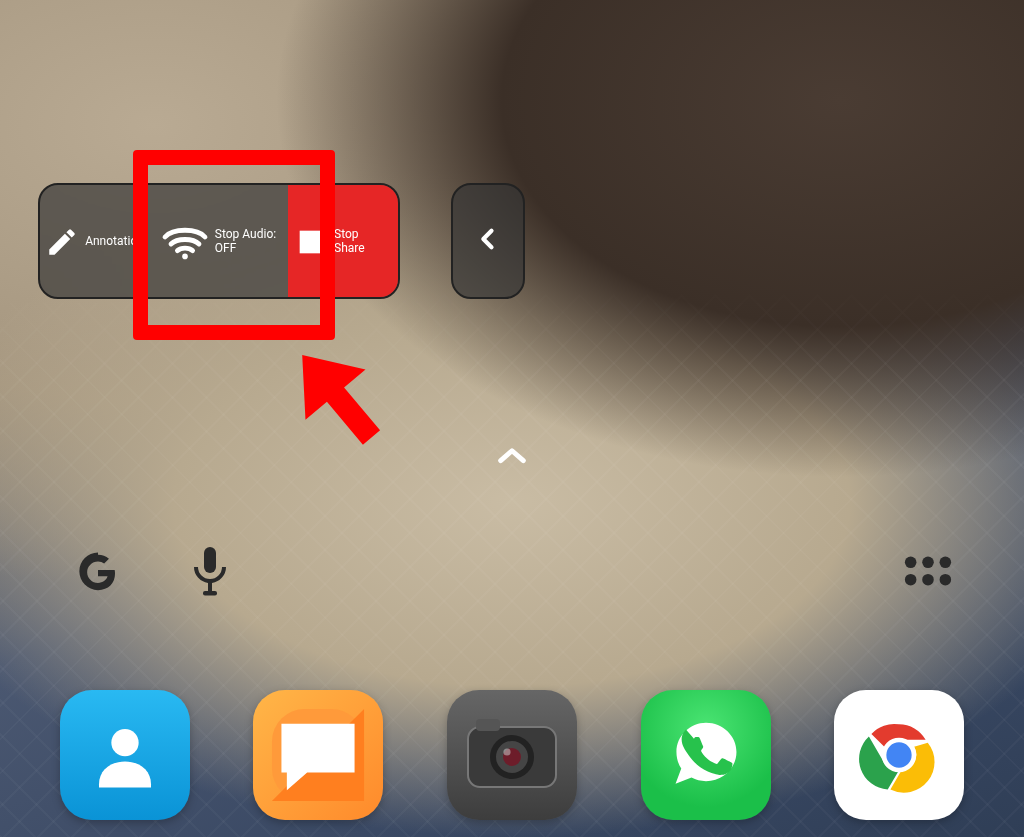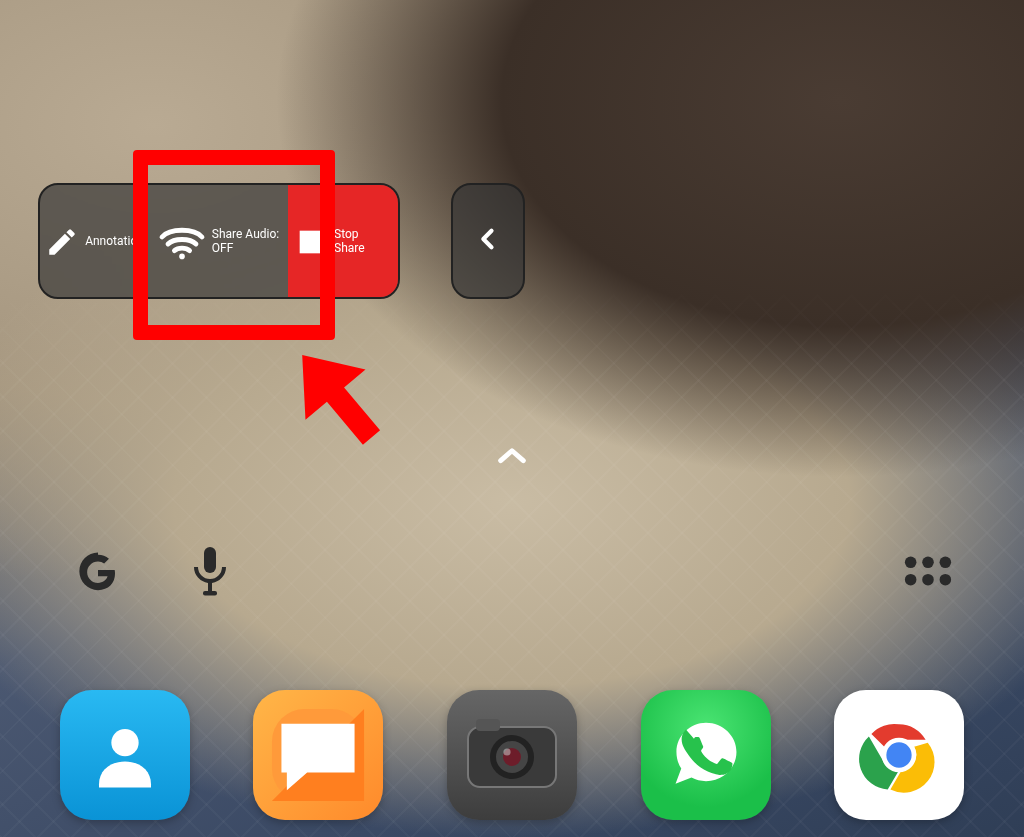--- a/index.html
+++ b/index.html
@@ -152,21 +152,21 @@
   </div>
   <div class="tb-btn tb-audio">
     <span class="tb-icon">
       <svg width="48" height="40" viewBox="0 0 24 20" fill="none" stroke="#fff" stroke-width="2.4" stroke-linecap="round">
         <path d="M2 7.5 C 6 3, 18 3, 22 7.5"></path>
         <path d="M5 11 C 8 8, 16 8, 19 11"></path>
         <path d="M8.2 14.3 C 10 12.7, 14 12.7, 15.8 14.3"></path>
         <circle cx="12" cy="17.2" r="1.4" fill="#fff" stroke="none"></circle>
       </svg>
     </span>
-    <span class="tb-label">Share Audio:
+    <span class="tb-label">Stop Audio:
 OFF</span>
   </div>
   <div class="tb-btn tb-stop">
     <span class="tb-icon">
       <svg width="34" height="34" viewBox="0 0 24 24">
           <rect x="4" y="4" width="16" height="16" fill="#fff"></rect>
         </svg>
     </span>
     <span class="tb-label">Stop Share</span>
   </div>

